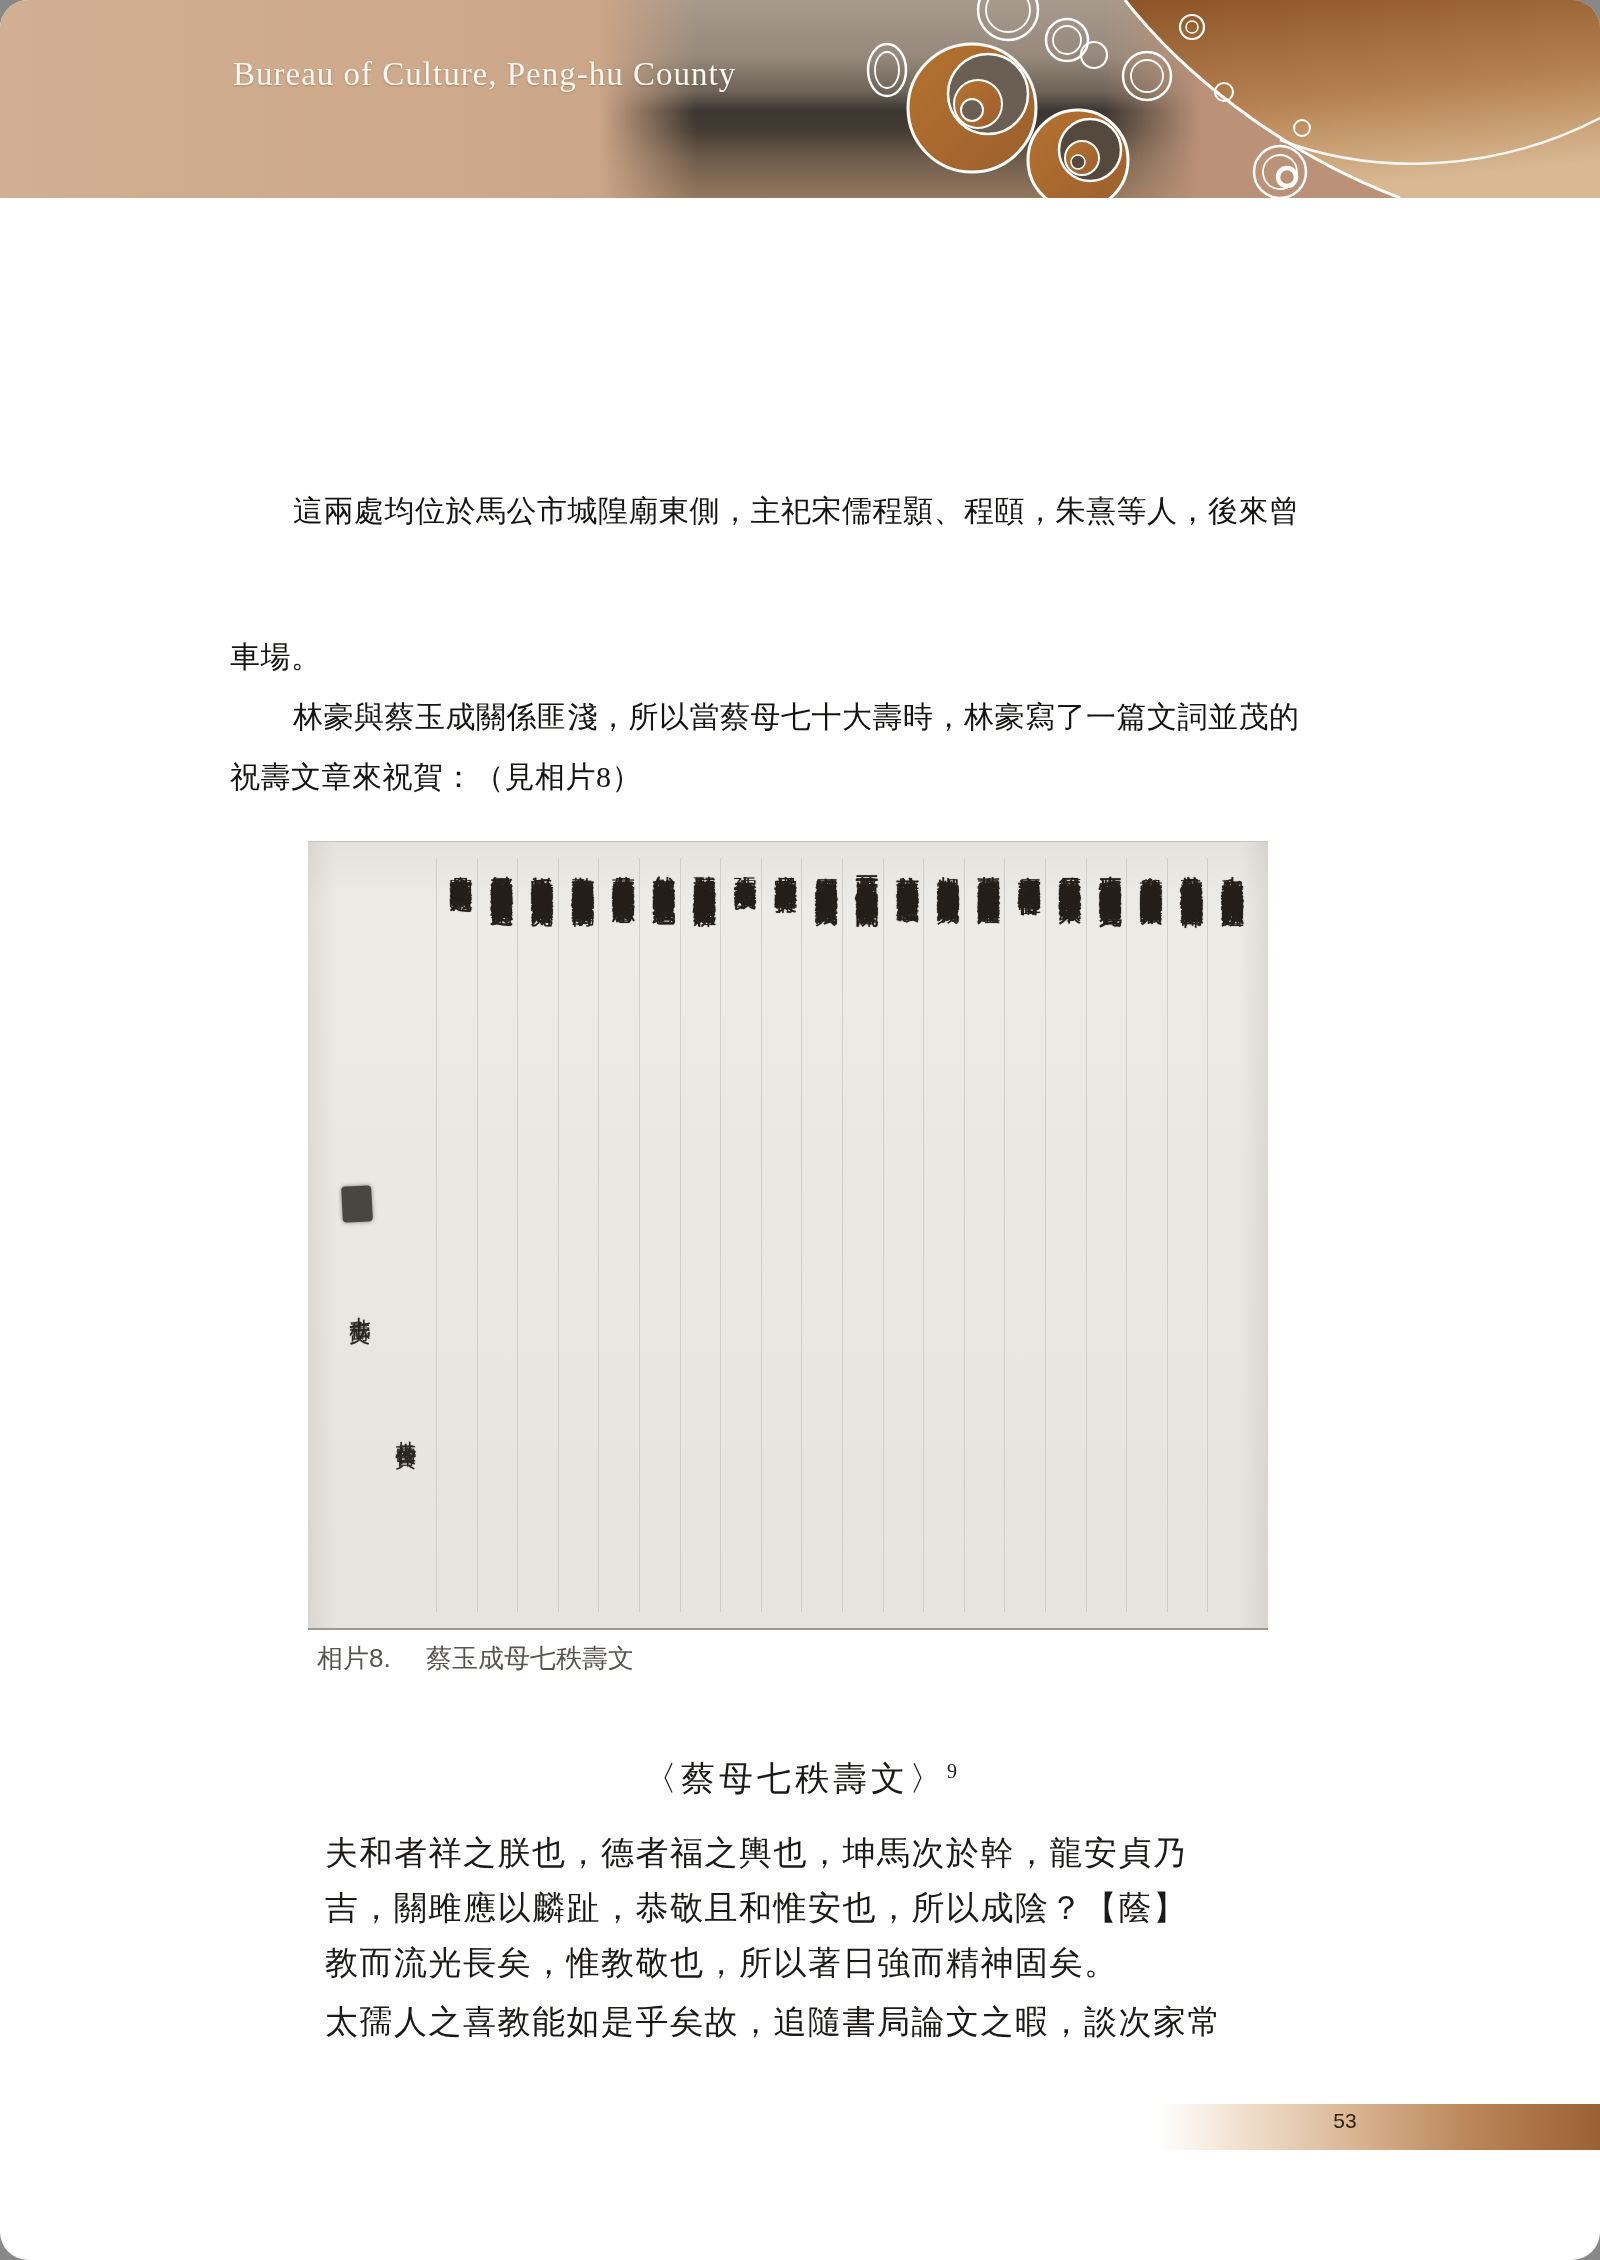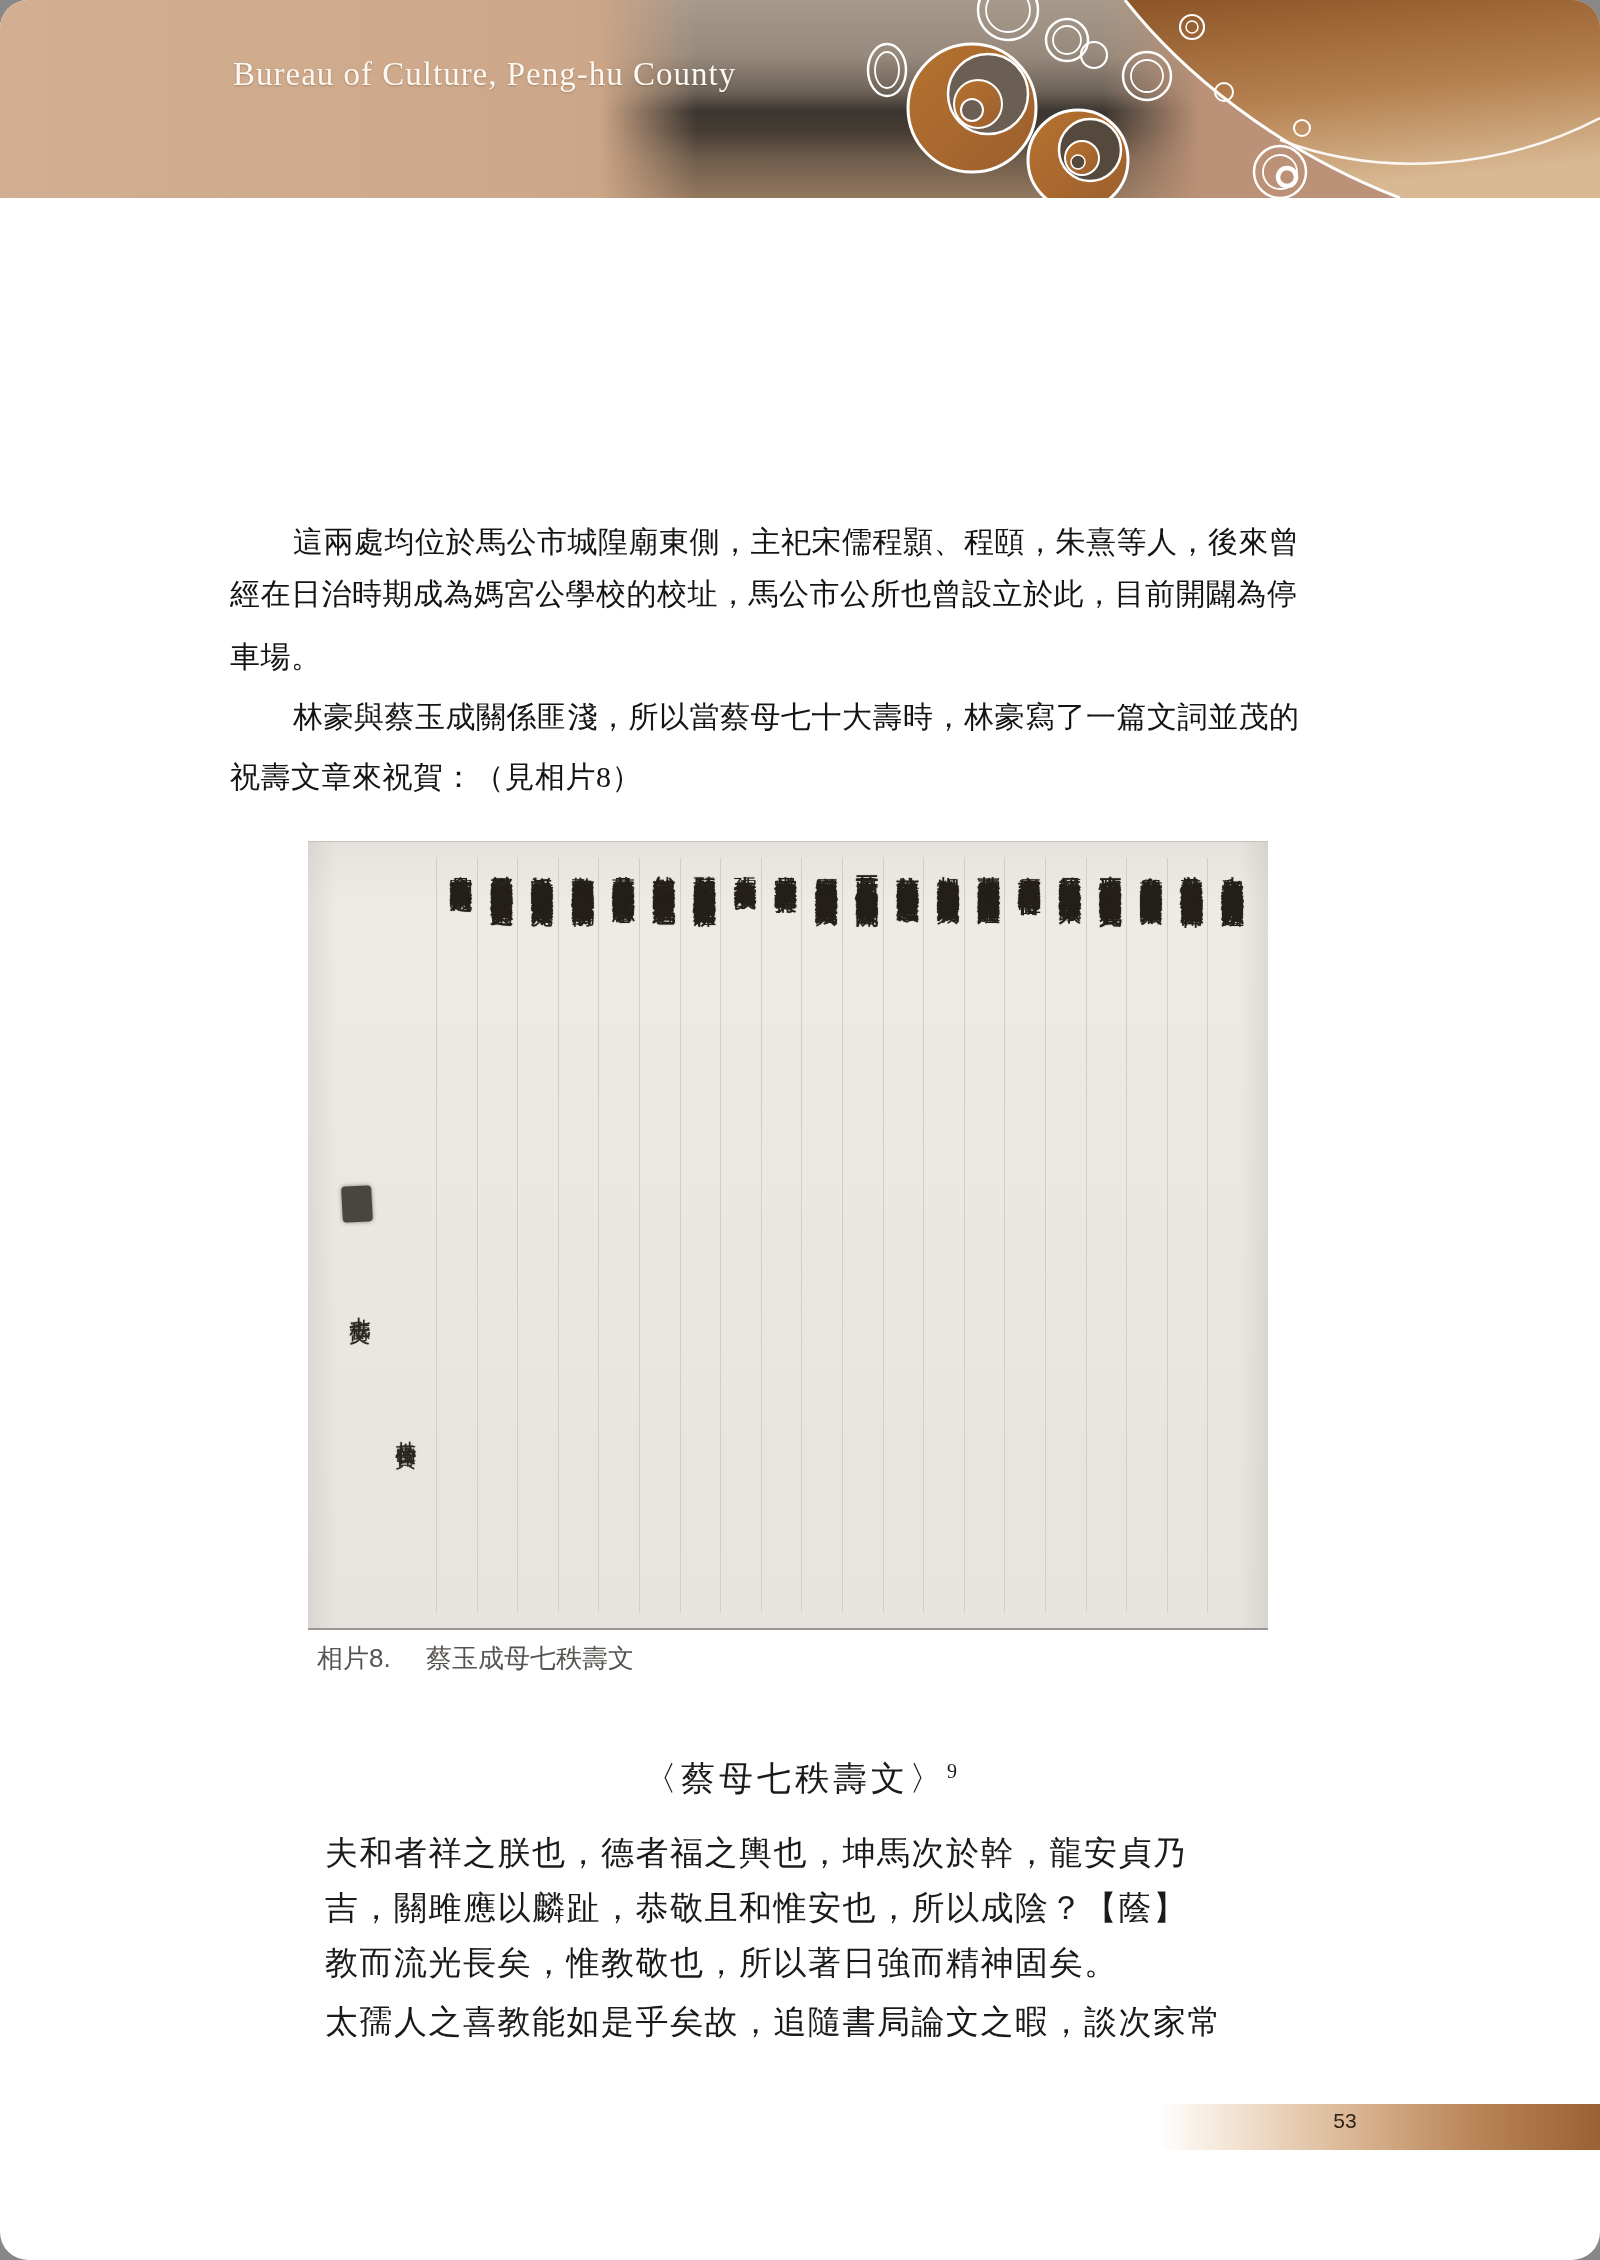--- a/index.html
+++ b/index.html
@@ -142,22 +142,21 @@
       <circle cx="572" cy="27" r="6" fill="none" stroke="#ffffff" stroke-width="1.5"></circle>
       <circle cx="604" cy="92" r="9" fill="none" stroke="#ffffff" stroke-width="2"></circle>
       <circle cx="682" cy="128" r="8" fill="none" stroke="#ffffff" stroke-width="2"></circle>
       <circle cx="660" cy="172" r="26" fill="none" stroke="#ffffff" stroke-width="2.5"></circle>
       <circle cx="660" cy="172" r="17" fill="none" stroke="#ffffff" stroke-width="1.8"></circle>
       <circle cx="667" cy="177" r="9" fill="none" stroke="#ffffff" stroke-width="4.5"></circle>
     </svg>
     <div class="header-title">Bureau of Culture, Peng-hu County</div>
   </div>
 
-  <div class="b-line" style="left:293px; top:522px;text-align:center;">這兩處均位於馬公市城隍廟東側，主祀宋儒程顥、程頤，朱熹等人，後來曾</div>
-  <div class="b-line" style="left:230px; top:574px;">經在日治時期成為媽宮公學校的校址，馬公市公所也曾設立於此，目前開闢為停</div>
+  <div class="b-line" style="left:293px; top:491px;text-align:center;">這兩處均位於馬公市城隍廟東側，主祀宋儒程顥、程頤，朱熹等人，後來曾</div>
   <div class="b-line" style="left:230px; top:637px;">車場。</div>
 
   <div class="b-line" style="left:293px; top:697px;">林豪與蔡玉成關係匪淺，所以當蔡母七十大壽時，林豪寫了一篇文詞並茂的</div>
   <div class="b-line" style="left:230px; top:757px;">祝壽文章來祝賀：（見相片8）</div>
 
   <div class="photo">
     <div class="ms-cols">
         <div class="ms-col">夫和者祥之朕也德者福之輿也坤馬次於乾龍安貞乃吉闗雎應以麟趾</div>
         <div class="ms-col">恭敬且和惟安也所以成陰教而流光長矣惟教敬也所以著日強而精神固</div>
         <div class="ms-col">矣余與蔡汝璧茂才共事講帷追隨書局論文之暇談次家常始知太孺</div>

